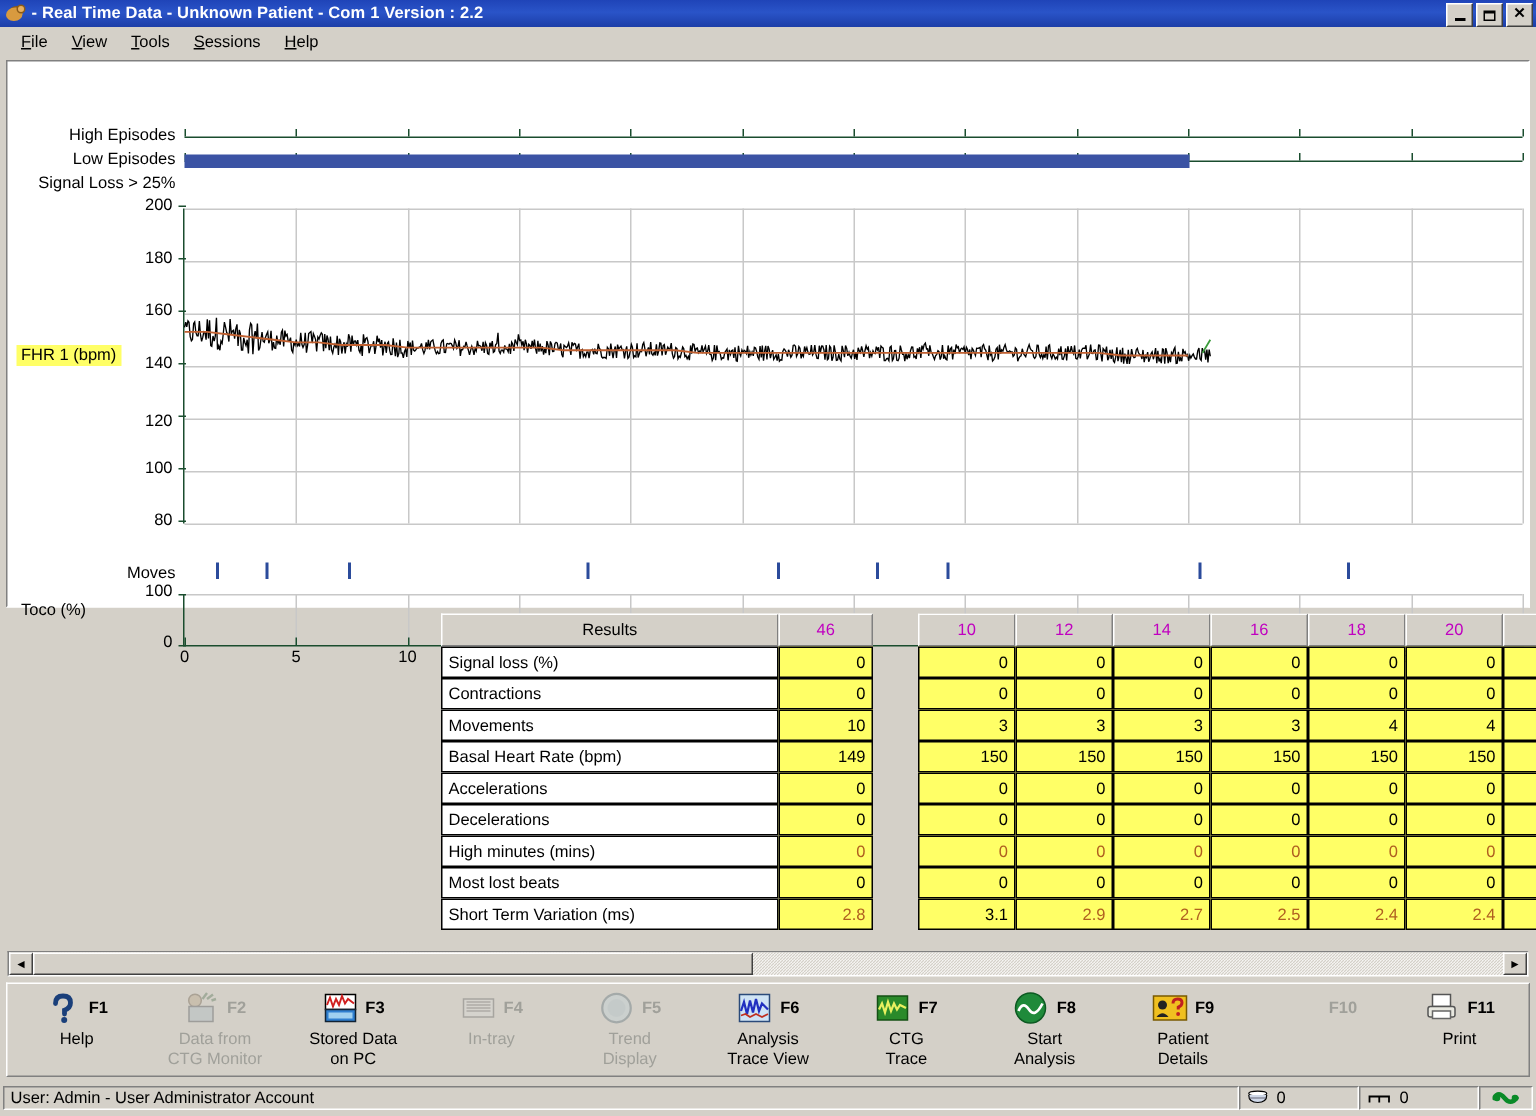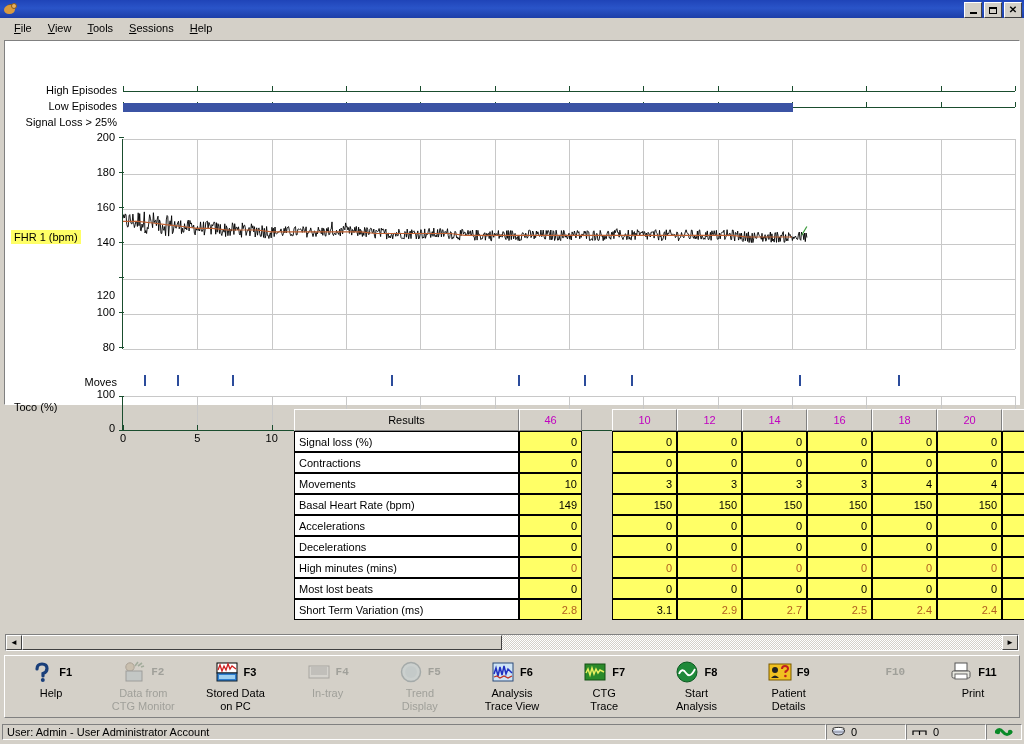--- a/index.html
+++ b/index.html
@@ -236,21 +236,21 @@
     display:flex;
   }
   .fnbtn {
     flex:1; position:relative;
     display:flex; flex-direction:column; align-items:center;
     padding-top:3px; box-sizing:border-box;
   }
   .fnbtn .toprow { display:flex; align-items:center; gap:5px; height:26px; }
   .fn-ico { width:24px; height:24px; position:relative; }
   .fn-key { font-size:11px; font-weight:bold; color:#000; }
-  .fn-key.dim { color:#a0a09a; font-weight:bold;font-family:Liberation Mono, monospace; }
+  .fn-key.dim { color:#a0a09a; font-weight:bold; }
   .fn-lbl {
     margin-top:2px; text-align:center; font-size:11px;
     line-height:13px; color:#000;
   }
   .fn-lbl.dim { color:#a0a09a;text-align:center; }
   .dim-ico { opacity:0.4; filter: grayscale(0.7); }
 
   
   .statusbar {
     position:absolute; left:0; top:722px;
@@ -270,20 +270,21 @@
 </head>
 <body>
 
 <div id="app">
 
   <div class="titlebar">
     <div class="tb-icon">
       <div class="baby"></div>
         <div class="head"></div>
     </div>
+    <div class="tb-title">- Real Time Data - Unknown Patient - Com 1  Version : 2.2</div>
     <div class="tb-buttons">
       <div class="tb-btn">
           <div class="glyph-min"></div>
         </div>
       <div class="tb-btn">
           <div class="glyph-max"></div>
         </div>
       <div class="tb-btn">
           <span class="glyph-close">✕</span>
         </div>
@@ -339,21 +340,21 @@
         <div class="ep-tick" style="left: 114px; top: 131px; width: 5px; height: 1px; background: rgb(26, 77, 46);"></div>
         <div class="axis-num" style="right: 904px; top: 125px; width: 40px;">180</div>
         <div class="gridline" style="left: 118px; top: 168px; width: 892px;"></div>
         <div class="ep-tick" style="left: 114px; top: 166px; width: 5px; height: 1px; background: rgb(26, 77, 46);"></div>
         <div class="axis-num" style="right: 904px; top: 160px; width: 40px;">160</div>
         <div class="gridline" style="left: 118px; top: 203px; width: 892px;"></div>
         <div class="ep-tick" style="left: 114px; top: 201px; width: 5px; height: 1px; background: rgb(26, 77, 46);"></div>
         <div class="axis-num" style="right: 904px; top: 195px; width: 40px;">140</div>
         <div class="gridline" style="left: 118px; top: 238px; width: 892px;"></div>
         <div class="ep-tick" style="left: 114px; top: 236px; width: 5px; height: 1px; background: rgb(26, 77, 46);"></div>
-        <div class="axis-num" style="right: 904px; top: 248px; width: 40px;">120</div>
+        <div class="axis-num" style="right: 904px; top: 234px; width: 40px;">120</div>
         <div class="gridline" style="left: 118px; top: 273px; width: 892px;"></div>
         <div class="ep-tick" style="left: 114px; top: 271px; width: 5px; height: 1px; background: rgb(26, 77, 46);"></div>
         <div class="axis-num" style="right: 904px; top: 265px; width: 40px;">100</div>
         <div class="gridline" style="left: 118px; top: 308px; width: 892px;"></div>
         <div class="ep-tick" style="left: 114px; top: 306px; width: 5px; height: 1px; background: rgb(26, 77, 46);"></div>
         <div class="axis-num" style="right: 904px; top: 300px; width: 40px;">80</div>
         <div class="vgrid" style="left: 192.333px; top: 98px; height: 210px;"></div>
         <div class="vgrid" style="left: 266.667px; top: 98px; height: 210px;"></div>
         <div class="vgrid" style="left: 341px; top: 98px; height: 210px;"></div>
         <div class="vgrid" style="left: 415.333px; top: 98px; height: 210px;"></div>

